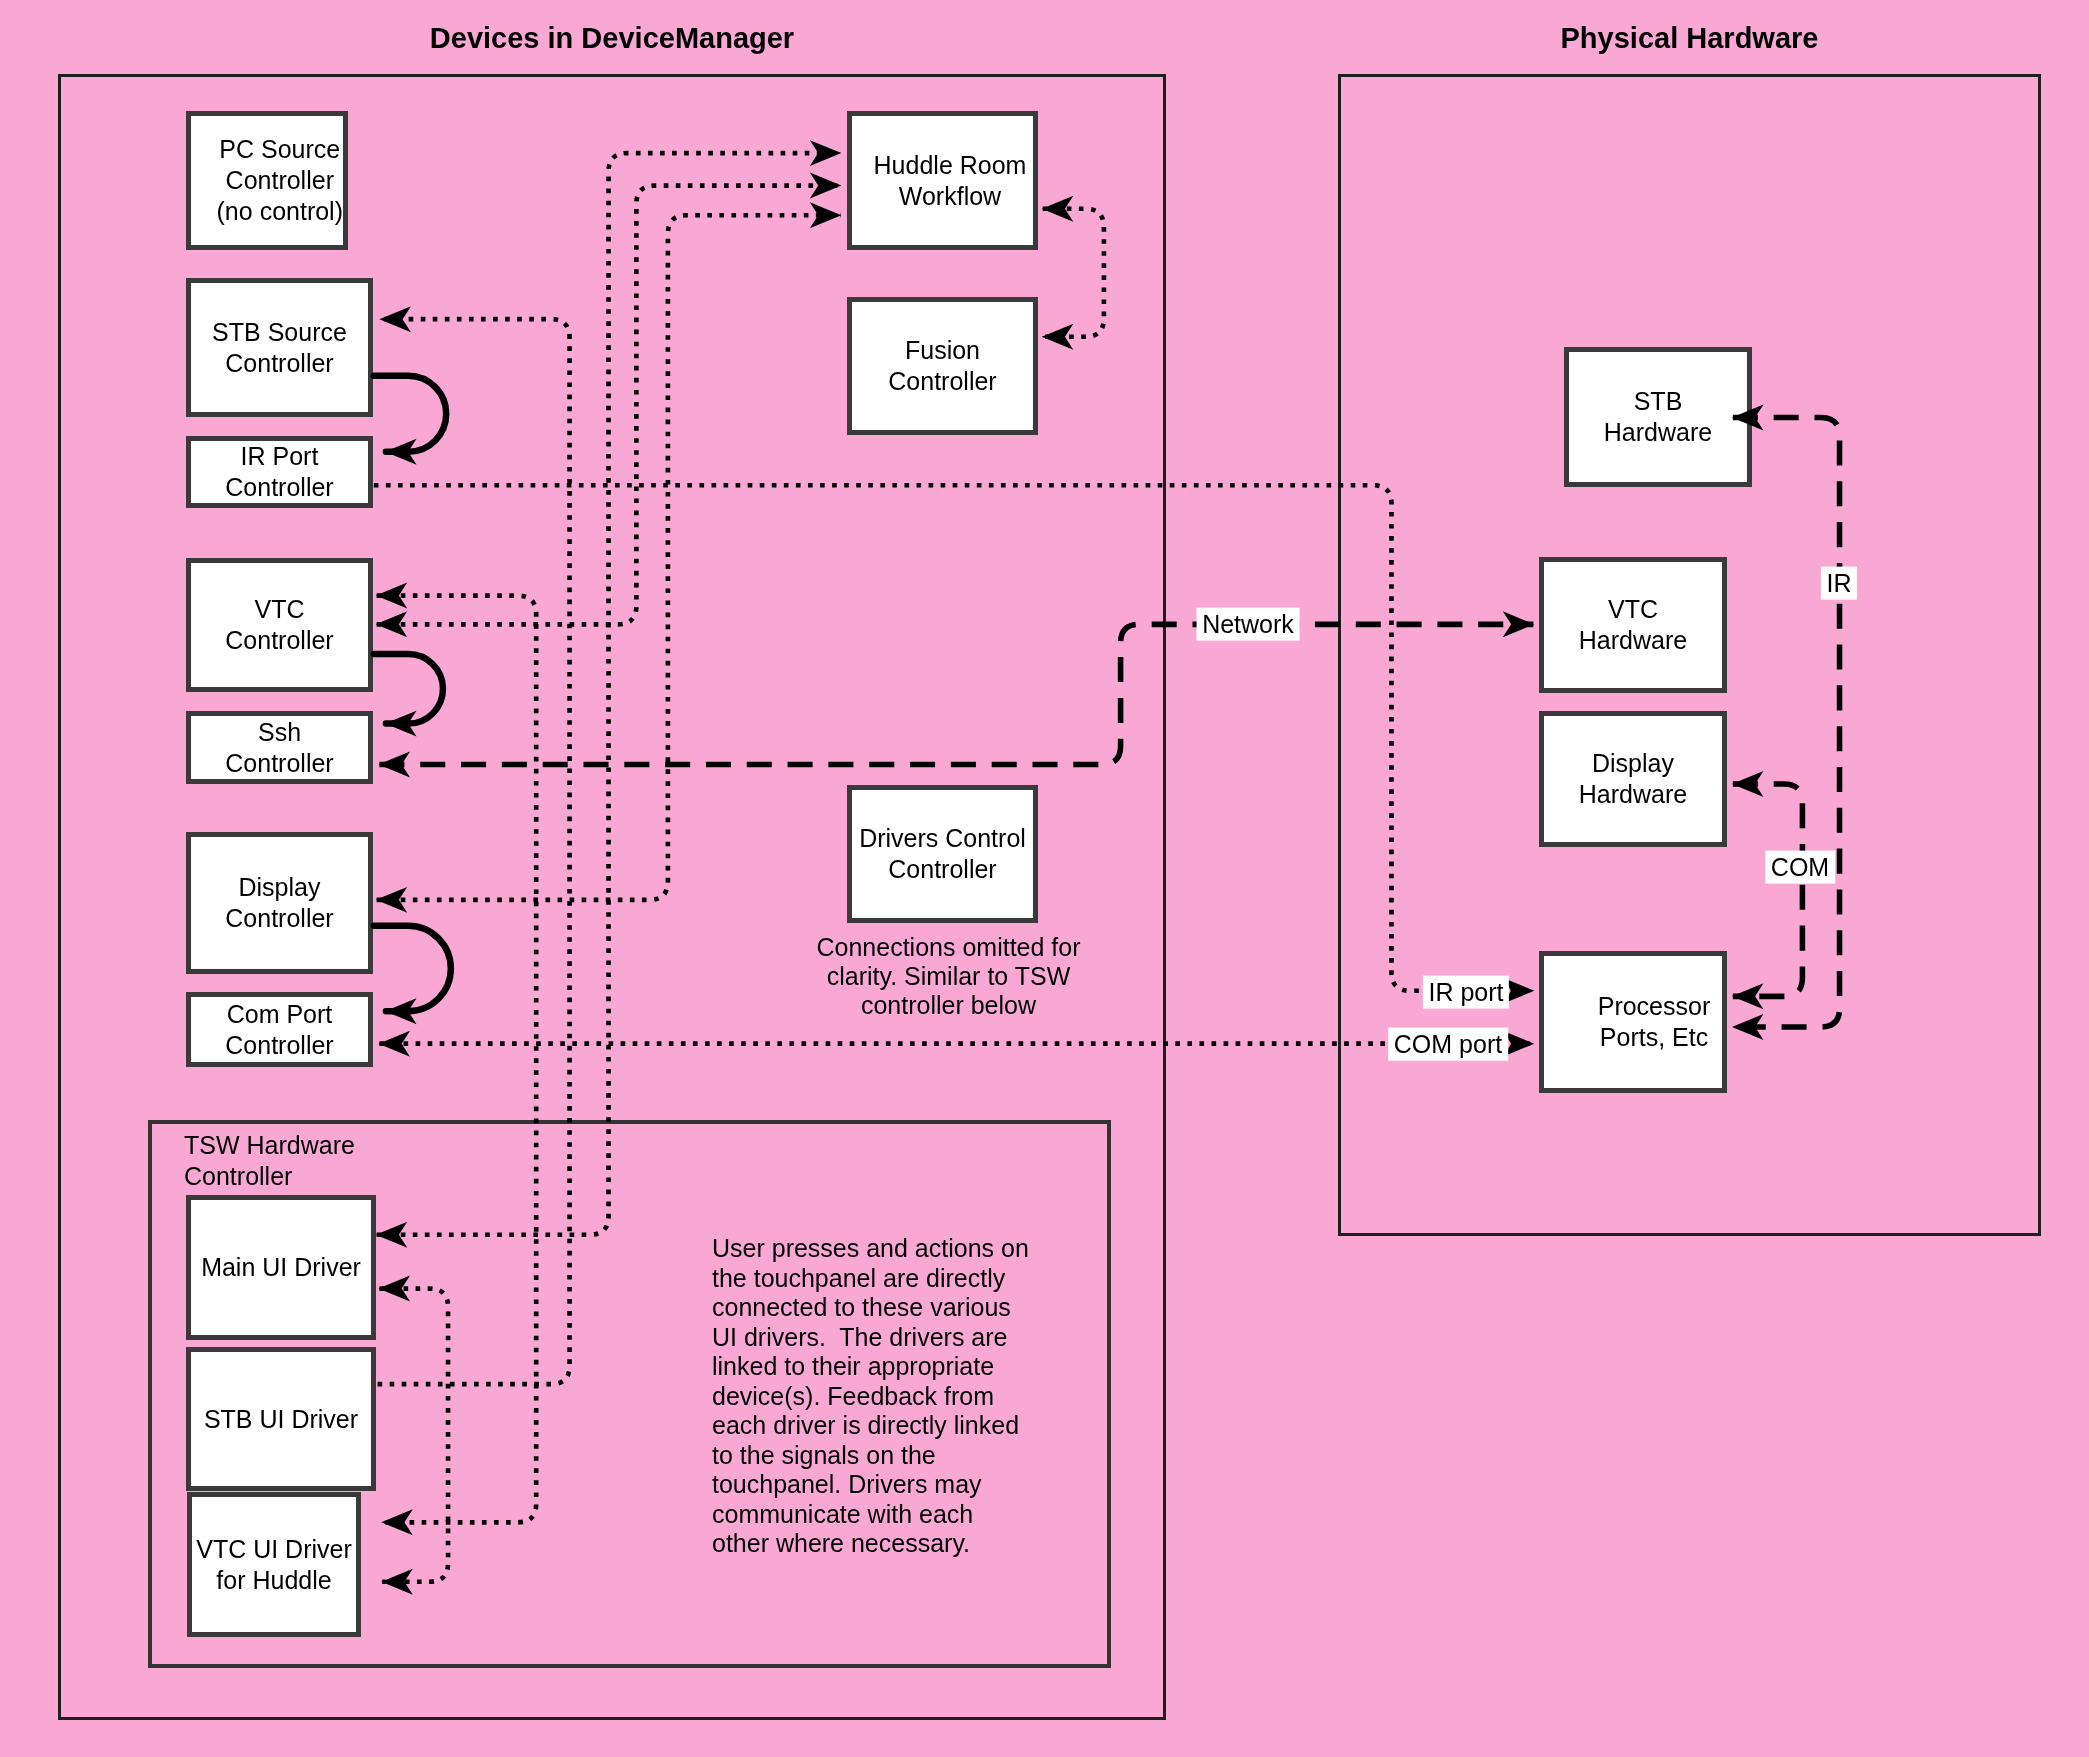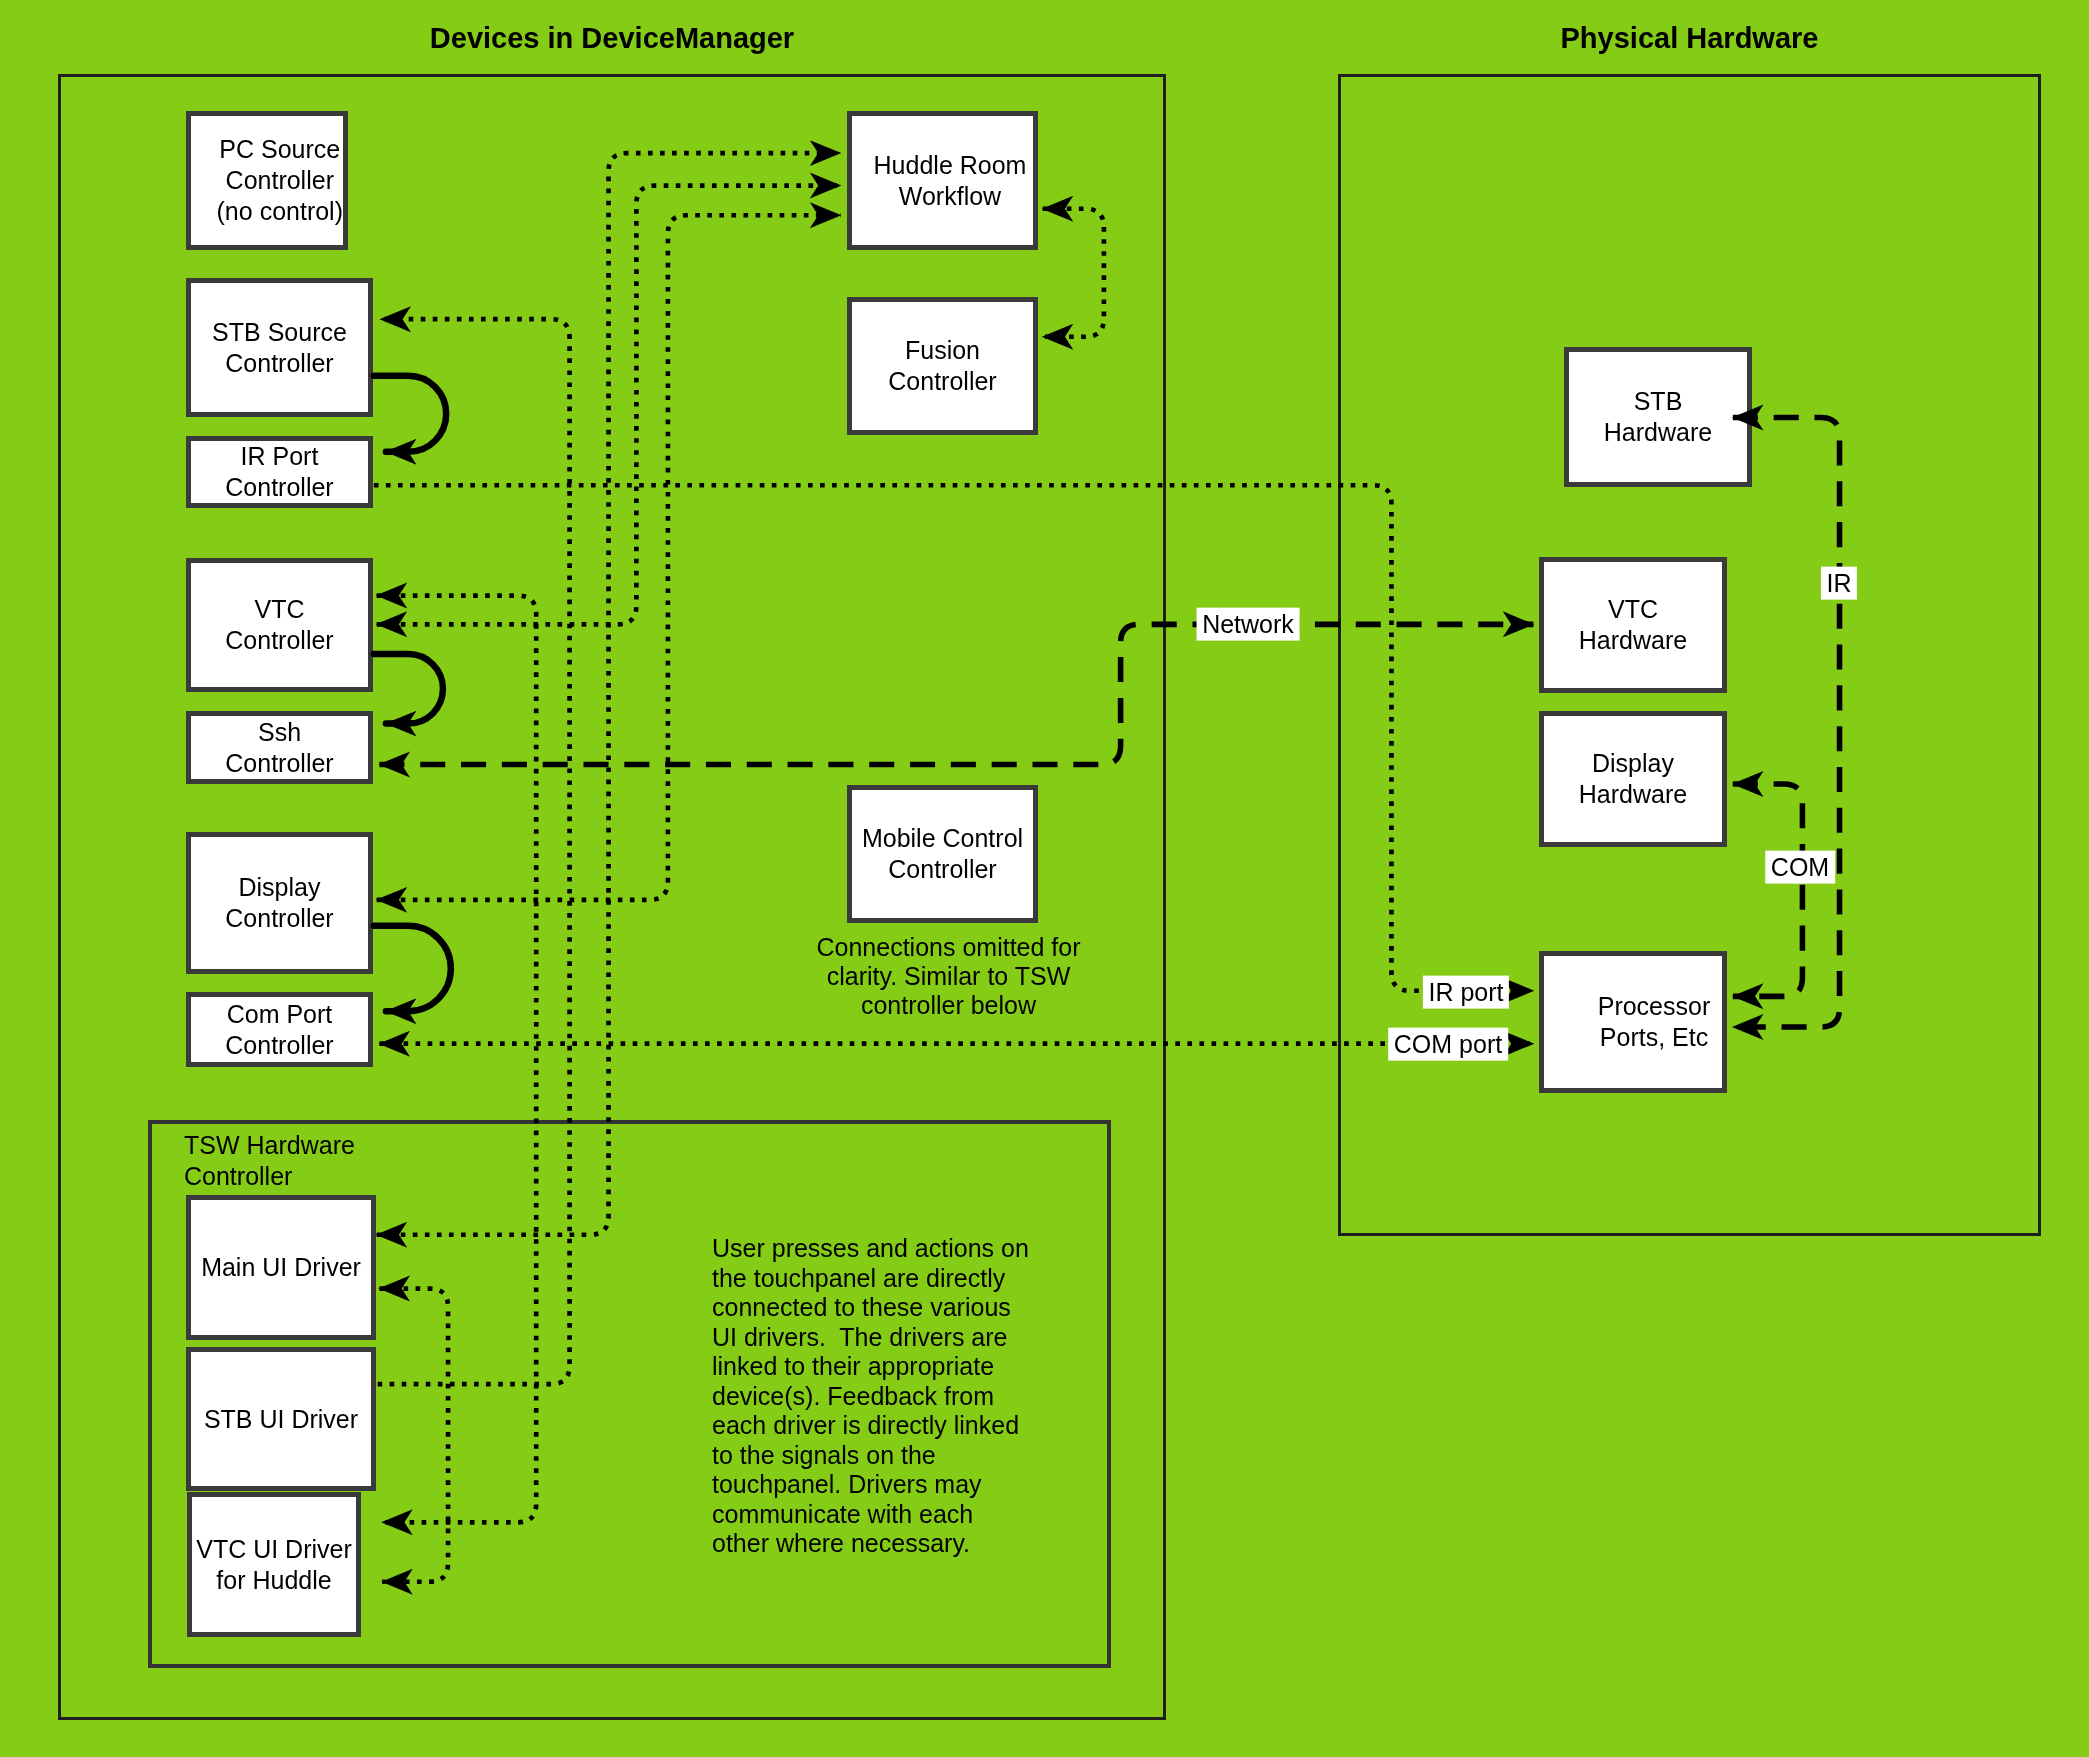--- a/index.html
+++ b/index.html
@@ -1,17 +1,17 @@
 <!DOCTYPE html>
 <html style="font-size:15px"><head>
 <meta charset="utf-8">
 <style>
   html,body{margin:0;padding:0;background:#ffffff;}
   #stage{
-    position:relative;width:2090px;height:1758px;background:#84cc16;
+    position:relative;width:2090px;height:1758px;background:#f9a8d4;
     font-family:"Liberation Sans","DejaVu Sans",sans-serif;color:#000;
     overflow:hidden;
   }
   .panel{position:absolute;border:3.7px solid #1f1f1f;background:transparent;}
   .tsw-panel{position:absolute;border:4.6px solid #333;background:transparent;}
   .node{
     position:absolute;border:5.6px solid #3a3a3a;background:#fff;
     display:flex;align-items:center;justify-content:center;
     box-sizing:border-box;
   }
@@ -87,21 +87,21 @@
 
     <div class="node" style="left:847px;top:111px;width:191px;height:139px;padding-left:15px;">
       <span class="lbl">Huddle Room
 Workflow</span>
     </div>
     <div class="node" style="left:847px;top:297px;width:191px;height:138px;">
       <span class="lbl">Fusion
 Controller</span>
     </div>
     <div class="node" style="left:847px;top:785px;width:191px;height:138px;">
-      <span class="lbl">Mobile Control
+      <span class="lbl">Drivers Control
 Controller</span>
     </div>
     <div class="caption" style="left:763px;top:933px;width:371px;">Connections omitted for
 clarity. Similar to TSW
 controller below</div>
 
     <div class="node" style="left:186px;top:1195px;width:190px;height:145px;">
       <span class="lbl">Main UI Driver</span>
     </div>
     <div class="node" style="left:186px;top:1347px;width:190px;height:144px;">

